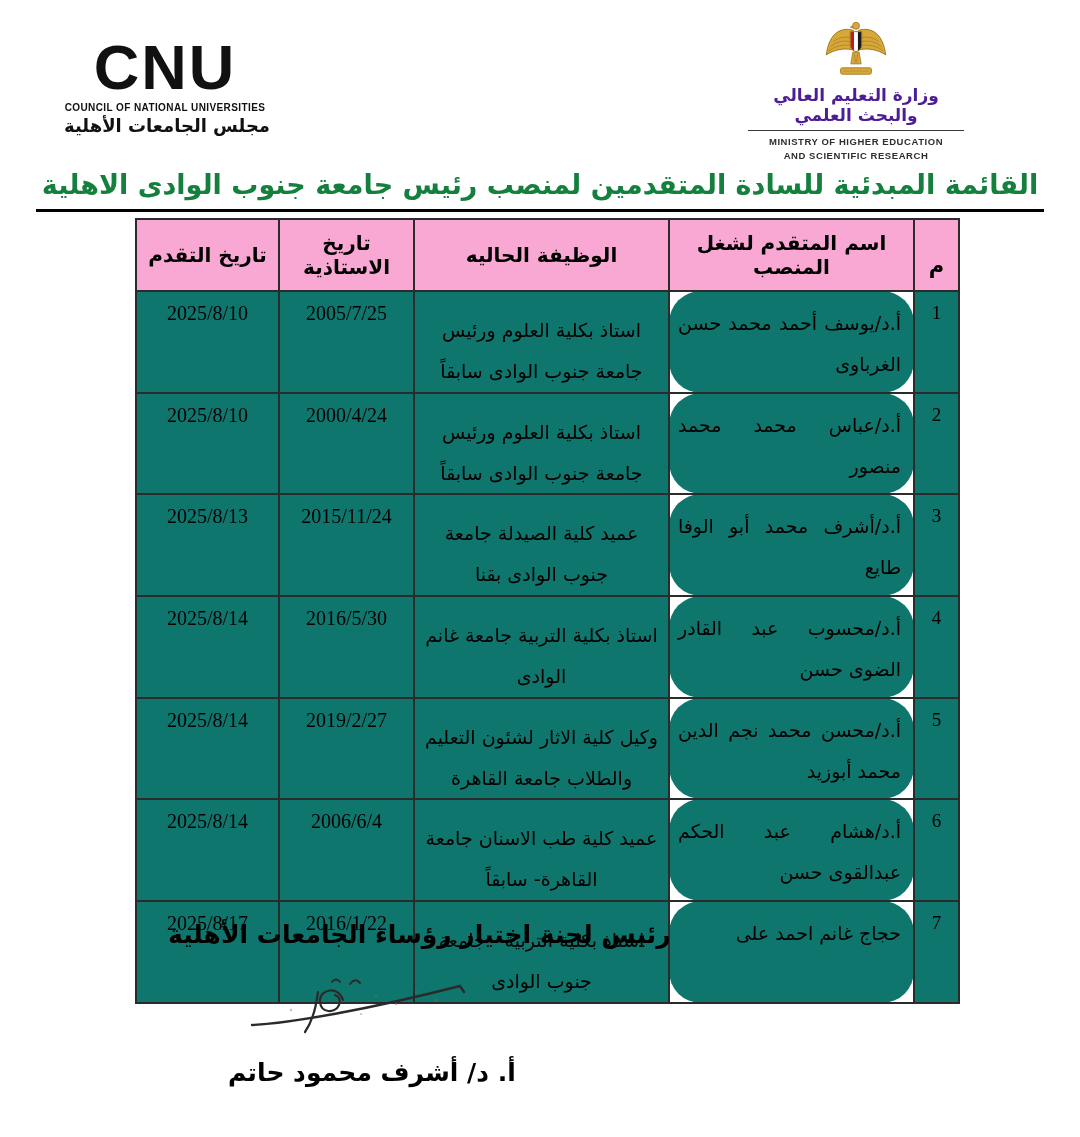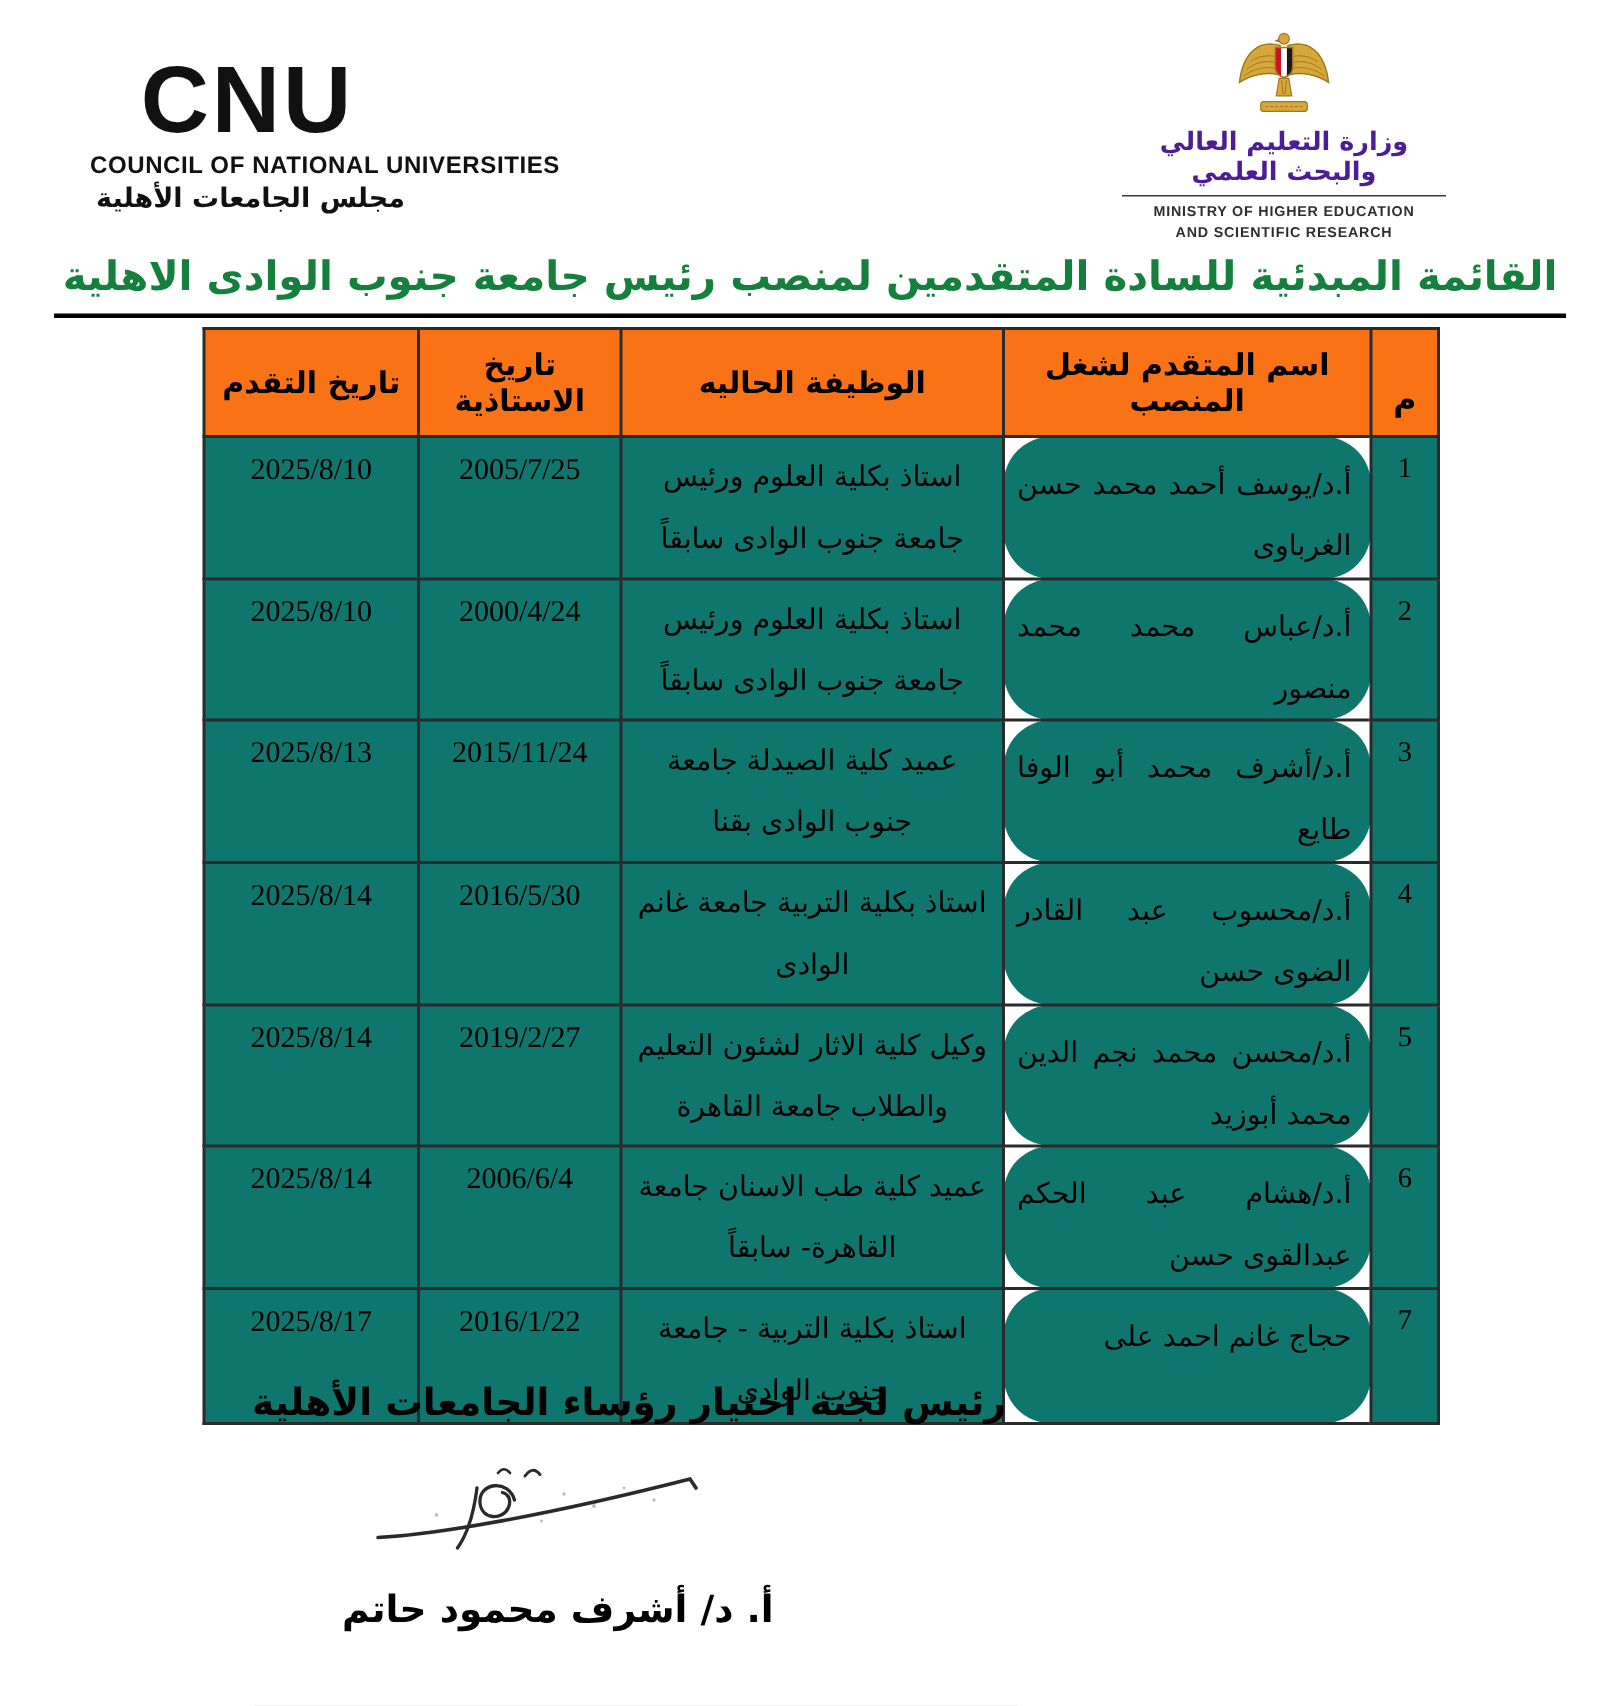--- a/index.html
+++ b/index.html
@@ -7,21 +7,21 @@
   .page {
     position:relative; width:1080px; height:1137px;
     background:#ffffff; margin:0 auto; overflow:hidden;
     font-family:"DejaVu Sans","Liberation Sans",sans-serif; color:#000;
   }
 
   
   .cnu-block { position:absolute; left:60px; top:36px; width:210px; text-align:center; }
   .cnu-acronym { font-size:63px; font-weight:800; letter-spacing:2px; line-height:1.0;
     font-family:"Liberation Sans","DejaVu Sans",sans-serif; color:#111; }
-  .cnu-en { font-size:16px; font-weight:700; letter-spacing:0.4px; margin-top:3px;
+  .cnu-en { font-size:10px; font-weight:700; letter-spacing:0.4px; margin-top:3px;
     font-family:"Liberation Sans","DejaVu Sans",sans-serif; color:#111; white-space:nowrap; }
   .cnu-ar { font-size:18px; font-weight:700; margin-top:2px; direction:rtl; color:#111;text-align:right; }
 
   
   .ministry-block { position:absolute; left:742px; top:20px; width:228px; text-align:center; }
   .eagle-wrap { height:62px; display:flex; justify-content:center; }
   .ministry-ar { font-size:17px; font-weight:700; direction:rtl; margin-top:3px; color:#4c1d95; }
   .ministry-rule { border:0; border-top:1.6px solid #3c3c3c; margin:5px 6px 4px; }
   .ministry-en { font-size:9.5px; font-weight:700; letter-spacing:0.55px; color:#2e2e2e;
     font-family:"Liberation Sans","DejaVu Sans",sans-serif; line-height:1.45; }
@@ -33,29 +33,29 @@
 
   
   table.applicants { position:absolute; left:135px; top:218px; width:823px;
     border-collapse:collapse; direction:rtl; table-layout:fixed; }
   table.applicants col.c-num  { width:45px; }
   table.applicants col.c-name { width:245px; }
   table.applicants col.c-pos  { width:255px; }
   table.applicants col.c-prof { width:135px; }
   table.applicants col.c-app  { width:143px; }
   table.applicants th, table.applicants td { border:2px solid #2b2b2b; }
-  table.applicants thead th { background:#f97316; height:72px; font-size:20px; font-weight:700;
+  table.applicants thead th { background:#f9a8d4; height:72px; font-size:20px; font-weight:700;
     text-align:center; vertical-align:middle; }
   table.applicants thead th.h-num { vertical-align:bottom; padding-bottom:12px; font-size:21px; }
   table.applicants tbody td { height:78px; vertical-align:top; background:#0f766e; }
   td.cell-num { text-align:center; padding-top:10px; font-size:19px;
     font-family:"Liberation Serif","DejaVu Serif",serif; }
   td.cell-name { padding:11px 12px 0 8px; font-size:19px; line-height:2.15;
     text-align:justify; text-align-last:auto;border-radius:32px; }
-  td.cell-pos { padding:6px 8px 0; font-size:19px; line-height:2.15; text-align:center; }
+  td.cell-pos { padding:18px 8px 0; font-size:19px; line-height:2.15; text-align:center; }
   td.cell-date { text-align:center; padding-top:10px; font-size:20px; direction:ltr;
     font-family:"Liberation Serif","DejaVu Serif",serif; }
 
   
   .committee-title { position:absolute; left:168px; top:920px; direction:rtl;
     font-size:25px; font-weight:800; }
   .signature-wrap { position:absolute; left:246px; top:970px; width:225px; height:70px; }
   .signatory-name { position:absolute; left:228px; top:1058px; direction:rtl;
     font-size:25px; font-weight:800; }
 </style>

